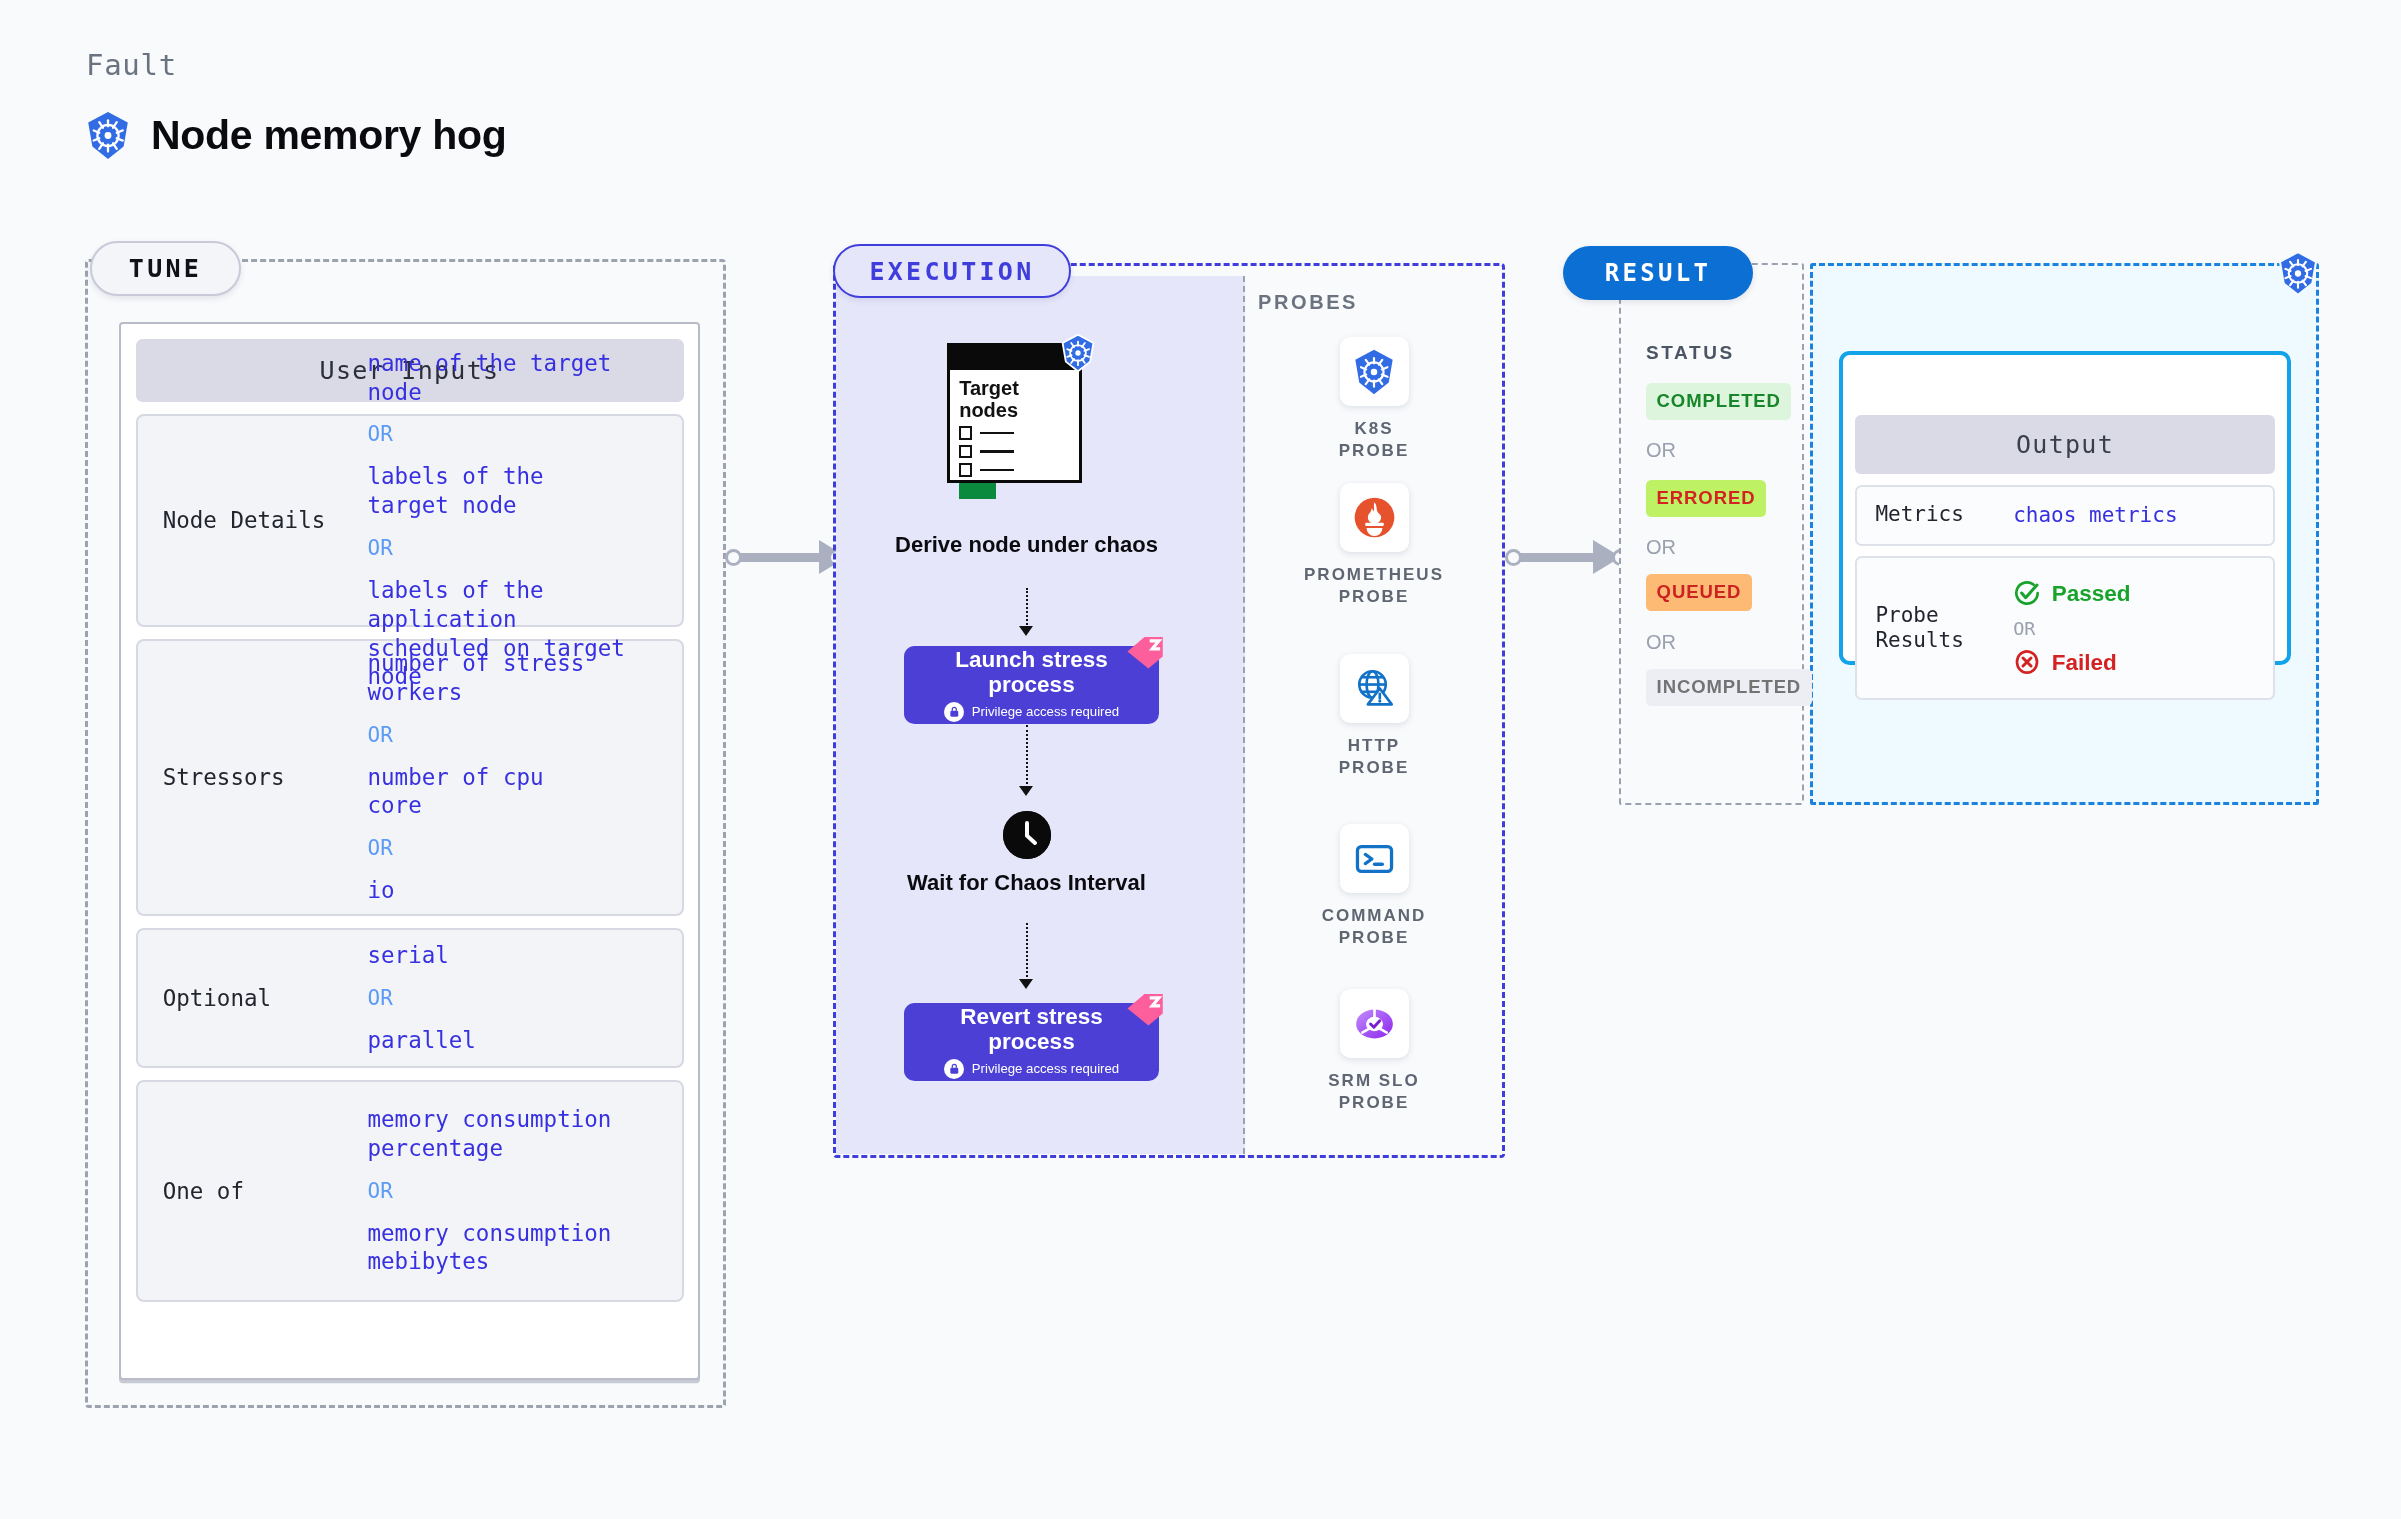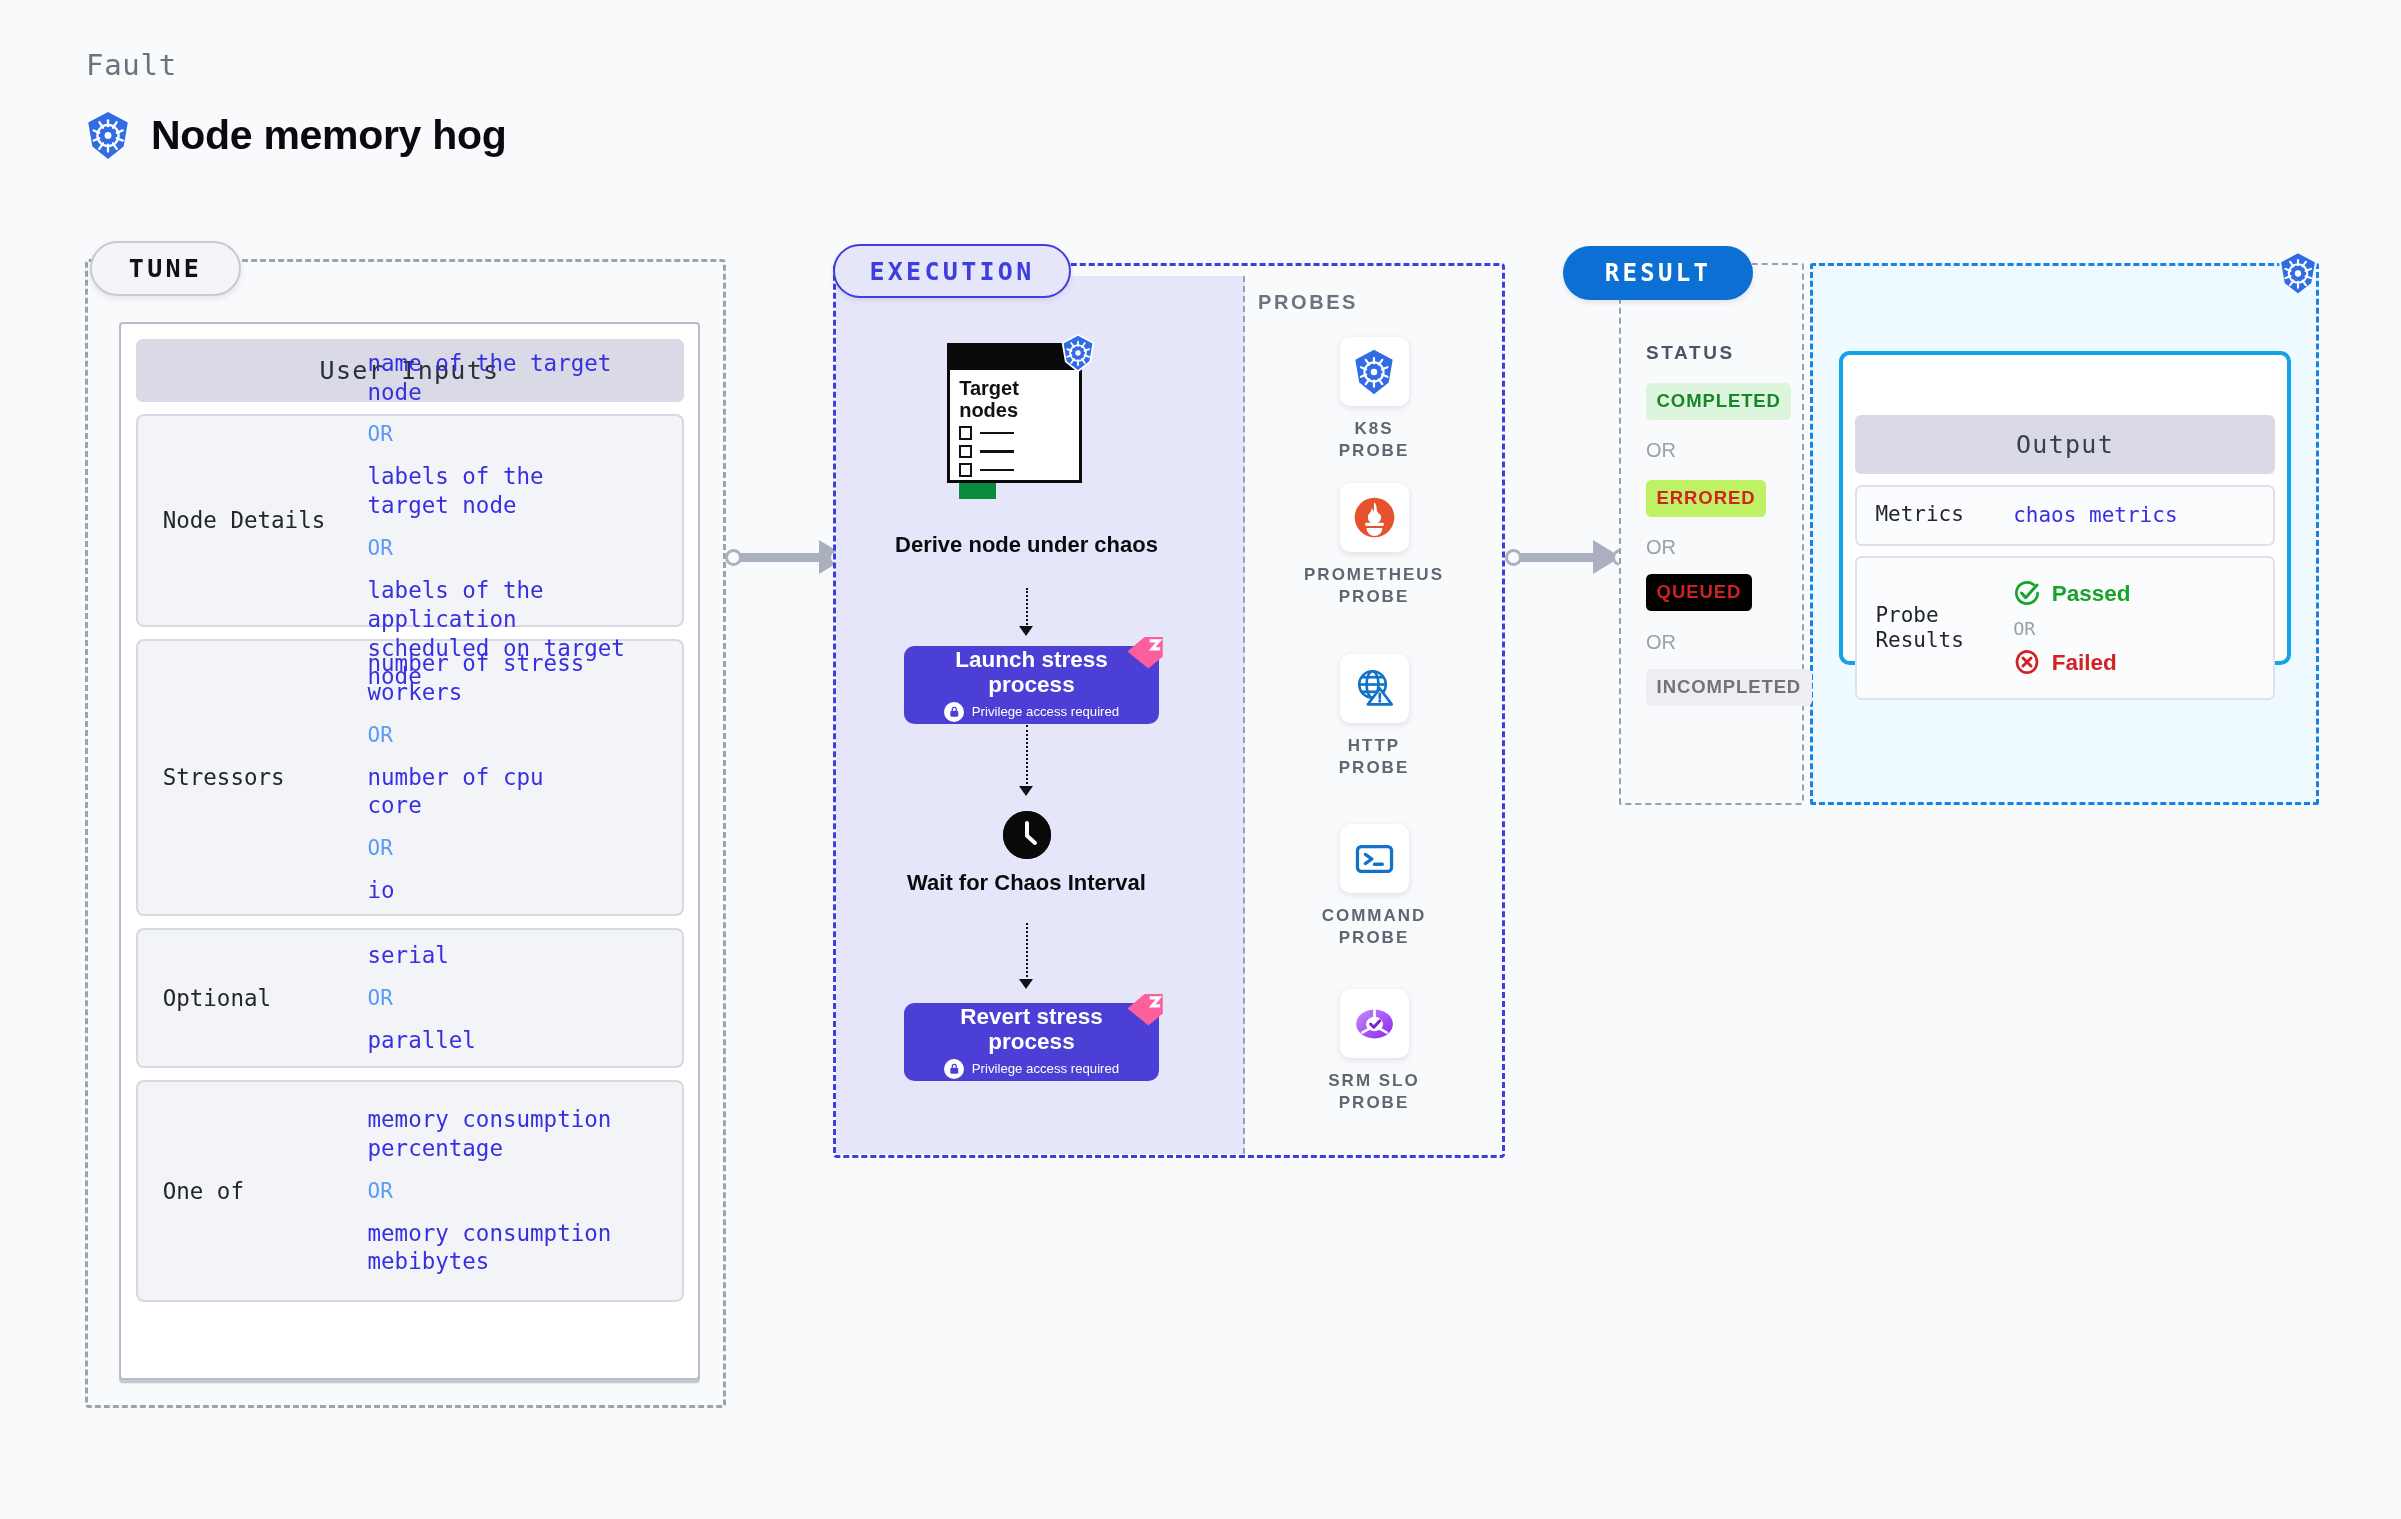--- a/index.html
+++ b/index.html
@@ -566,21 +566,21 @@
       </g>
     </svg>
   </span>
 
   <div class="status-title">STATUS</div>
 
   <div class="badge" style="top:383px; background:#dcf5dc; color:#17862a;">COMPLETED</div>
   <div class="or-res" style="top:439px;">OR</div>
   <div class="badge" style="top:480px; background:#bef264; color:#d42222;text-align:right;">ERRORED</div>
   <div class="or-res" style="top:536px;">OR</div>
-  <div class="badge" style="top:574px; background:#000000; color:#cc2222;">QUEUED</div>
+  <div class="badge" style="top:574px; background:#fdba74; color:#cc2222;">QUEUED</div>
   <div class="or-res" style="top:631px;">OR</div>
   <div class="badge" style="top:669px; background:#eceef4; color:#737373;">INCOMPLETED</div>
 
   <div class="out-card">
     <div class="out-header">Output</div>
 
     <div class="out-row" style="height:61px;">
       <div class="olabel">Metrics</div>
       <div class="ovals">
         <div class="metric-val">chaos metrics</div>

